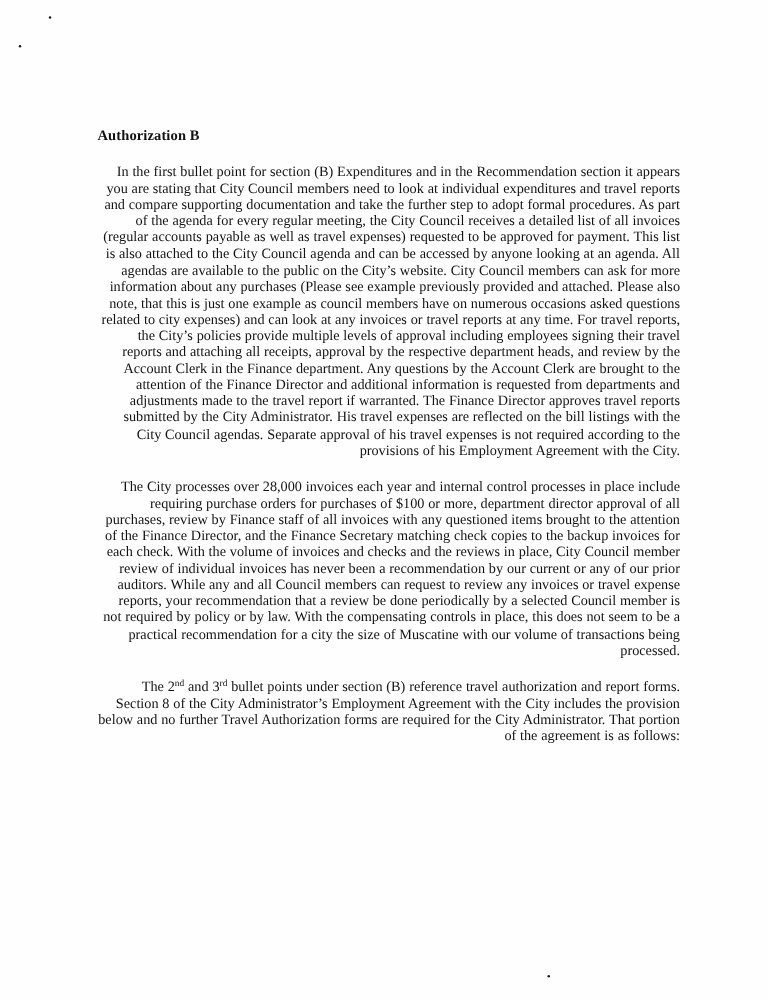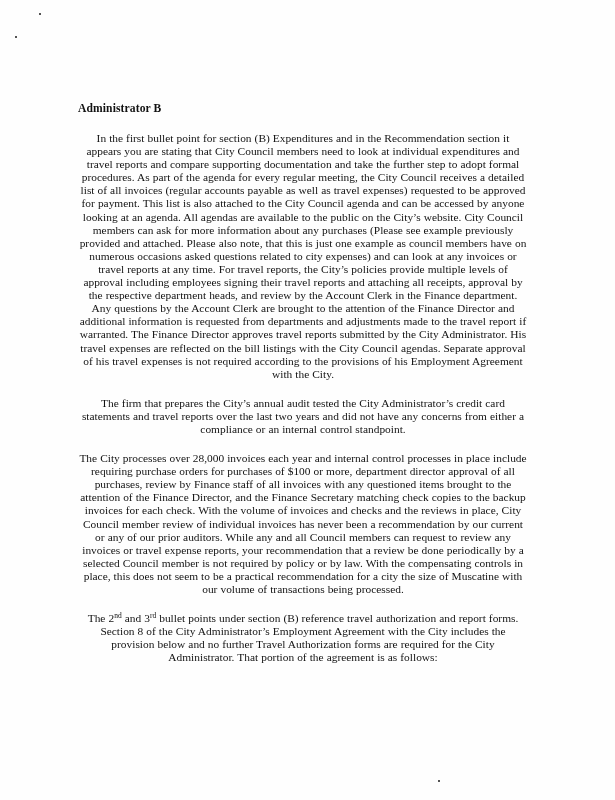--- a/index.html
+++ b/index.html
@@ -29,22 +29,22 @@
   .heading {
     font-size: 11.6px;
     line-height: 13px;
     font-weight: bold;
     margin: 0 0 17px 0;
     letter-spacing: 0.1px;
   }
   p.body-para {
     font-size: 11.4px;
     line-height: 13.1px;
-    margin: 0 16px 16px 0;
-    text-align: center;
+    margin: 0 0 16px 0;
+    text-align: right;
     word-spacing: 0.2px;
   }
   sup.ord {
     font-size: 7.5px;
     line-height: 0;
     vertical-align: 4px;
     font-weight: normal;
   }
   .speck {
     position: absolute;
@@ -58,25 +58,24 @@
 <body>
 
 <div class="page">
 
   <span class="speck" style="left:39px; top:13px;"></span>
   <span class="speck" style="left:15px; top:36px;"></span>
   <span class="speck" style="left:438px; top:780px;"></span>
 
   <div class="content">
 
-    <div class="heading">Administrator B</div>
+    <div class="heading">Authorization B</div>
 
 
     <p class="body-para">In the first bullet point for section (B) Expenditures and in the Recommendation section it appears you are stating that City Council members need to look at individual expenditures and travel reports and compare supporting documentation and take the further step to adopt formal procedures. As part of the agenda for every regular meeting, the City Council receives a detailed list of all invoices (regular accounts payable as well as travel expenses) requested to be approved for payment. This list is also attached to the City Council agenda and can be accessed by anyone looking at an agenda. All agendas are available to the public on the City’s website. City Council members can ask for more information about any purchases (Please see example previously provided and attached. Please also note, that this is just one example as council members have on numerous occasions asked questions related to city expenses) and can look at any invoices or travel reports at any time. For travel reports, the City’s policies provide multiple levels of approval including employees signing their travel reports and attaching all receipts, approval by the respective department heads, and review by the Account Clerk in the Finance department. Any questions by the Account Clerk are brought to the attention of the Finance Director and additional information is requested from departments and adjustments made to the travel report if warranted. The Finance Director approves travel reports submitted by the City Administrator. His travel expenses are reflected on the bill listings with the City Council agendas. Separate approval of his travel expenses is not required according to the provisions of his Employment Agreement with the City.</p>
 
-    <p class="body-para">The firm that prepares the City’s annual audit tested the City Administrator’s credit card statements and travel reports over the last two years and did not have any concerns from either a compliance or an internal control standpoint.</p>
 
     <p class="body-para">The City processes over 28,000 invoices each year and internal control processes in place include requiring purchase orders for purchases of $100 or more, department director approval of all purchases, review by Finance staff of all invoices with any questioned items brought to the attention of the Finance Director, and the Finance Secretary matching check copies to the backup invoices for each check. With the volume of invoices and checks and the reviews in place, City Council member review of individual invoices has never been a recommendation by our current or any of our prior auditors. While any and all Council members can request to review any invoices or travel expense reports, your recommendation that a review be done periodically by a selected Council member is not required by policy or by law. With the compensating controls in place, this does not seem to be a practical recommendation for a city the size of Muscatine with our volume of transactions being processed.</p>
 
     <p class="body-para"><span>The 2</span><sup class="ord">nd</sup><span> and 3</span><sup class="ord">rd</sup><span> bullet points under section (B) reference travel authorization and report forms. Section 8 of the City Administrator’s Employment Agreement with the City includes the provision below and no further Travel Authorization forms are required for the City Administrator. That portion of the agreement is as follows:</span></p>
 
   </div>
 </div>
 
 </body></html>

